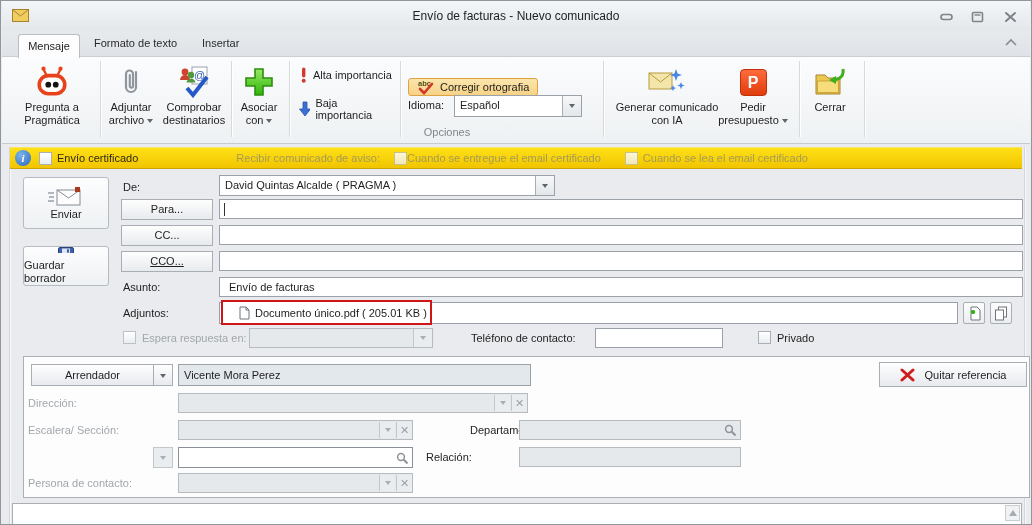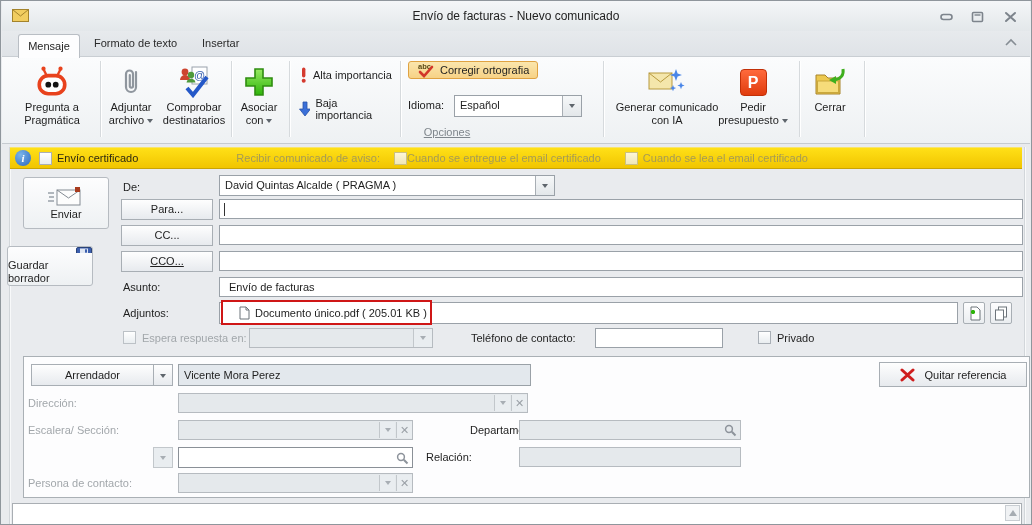--- a/index.html
+++ b/index.html
@@ -20,21 +20,21 @@
     text-align:center;line-height:22px;z-index:3;
   }
   .tab{top:6px;color:#2a2a2a;}
   
   .ribbon{left:1px;top:56px;right:1px;height:87px;background:linear-gradient(#fbfcfd,#eef1f3);border-bottom:1px solid #c6cbd0;}
   .vdiv{top:4px;bottom:6px;width:1px;background:#d6dadd;box-shadow:1px 0 0 #ffffff;}
   .btn3{display:flex;flex-direction:column;align-items:center;justify-content:flex-start;text-align:center;line-height:13px;padding-top:4px;border-radius:3px;cursor:default;}
   .btn3 .ic{height:38px;display:flex;align-items:center;justify-content:center;}
   .sbtn{display:flex;align-items:center;gap:5px;padding:2px 4px;border-radius:2px;}
   .car{display:inline-block;width:0;height:0;border-left:3.5px solid transparent;border-right:3.5px solid transparent;border-top:4px solid #5e656c;vertical-align:middle;margin-left:3px;}
-  .grouplabel{color:#7f868c;text-align:center;text-decoration:underline;}
+  .grouplabel{color:#7f868c;text-align:center;}
   .hl{background:linear-gradient(#fbe6ad,#f7d286);border:1px solid #dfa242;border-radius:3px;display:flex;align-items:center;gap:5px;padding:0 8px;}
   
   .ybar{left:9px;right:9px;top:146px;height:22px;background:linear-gradient(#ffe017,#f1c500);border-top:1px solid #f7e46b;border-bottom:1px solid #c9a405;display:flex;align-items:center;}
   .ytext{color:#a59b55;}
   .ydark{color:#2e2a10;}
   
   .cb{width:13px;height:13px;background:linear-gradient(#ffffff,#e9edf0);border:1px solid #a9afb6;display:inline-block;}
   .field{background:#ffffff;border:1px solid #9aa1a8;}
   .dfield{background:#e5e9ec;border:1px solid #b6bbc0;}
   .push{background:linear-gradient(#fefefe,#e7eaee);border:1px solid #a8aeb4;border-radius:0;text-align:center;}
@@ -149,21 +149,21 @@
     </div>
     <div class="abs sbtn" style="left:293px;top:38px;width:102px;">
       <svg width="12" height="16">
         <polygon points="4,1 8,1 8,8 11.5,8 6,15 0.5,8 4,8" fill="#3a6fd8" stroke="#2a53a8" stroke-width="0.8"></polygon>
       </svg>
       <span>Baja importancia</span>
     </div>
 
     <div class="abs vdiv" style="left:398px;"></div>
 
-    <div class="abs hl" style="left:406px;top:4px;height:18px;">
+    <div class="abs hl" style="left:406px;top:21px;height:18px;">
       <svg width="18" height="16">
         <text x="1" y="7" font-size="7.5" font-weight="bold" fill="#5a4a18" font-family="Liberation Sans,sans-serif">abc</text>
         <path d="M3 10 l4 4 8-9" fill="none" stroke="#d2372a" stroke-width="2.6" stroke-linecap="round"></path>
       </svg>
       <span>Corregir ortografia</span>
     </div>
 
     <div class="abs" style="left:406px;top:42px;">Idioma:</div>
     <div class="abs field" style="left:452px;top:38px;width:128px;height:22px;">
       <div style="padding:3px 0 0 5px;">Español</div>
@@ -232,21 +232,21 @@
       <line x1="1" y1="7" x2="7" y2="7" stroke="#98a0a8" stroke-width="1.5"></line>
       <line x1="2" y1="11" x2="7" y2="11" stroke="#98a0a8" stroke-width="1.5"></line>
       <line x1="1" y1="15" x2="7" y2="15" stroke="#98a0a8" stroke-width="1.5"></line>
       <rect x="10" y="4" width="23" height="15" fill="#fdfdfd" stroke="#848b93"></rect>
       <polyline points="10,4 21.5,12 33,4" fill="none" stroke="#848b93"></polyline>
       <rect x="28" y="1" width="5" height="5" fill="#a83b1e"></rect>
     </svg>
     <span>Enviar</span>
   </div>
 
-  <div class="abs bigbtn" style="left:6px;top:245px;width:86px;height:40px;flex-direction:column;gap:6px;align-items:flex-end;">
+  <div class="abs bigbtn" style="left:22px;top:245px;width:86px;height:40px;flex-direction:column;gap:6px;">
     <svg width="16" height="16">
       <rect x="0.5" y="0.5" width="15" height="15" rx="1.5" fill="#3c5fae" stroke="#2a4379"></rect>
       <rect x="4" y="1.5" width="8" height="5" fill="#dfe6f2"></rect>
       <rect x="9" y="2.3" width="2" height="3.4" fill="#3c5fae"></rect>
       <rect x="3.5" y="9" width="9" height="6.5" fill="#ffffff"></rect>
     </svg>
     <span style="text-align:left;line-height:13px;">Guardar borrador</span>
   </div>
 
   <div class="abs" style="left:122px;top:180px;">De:</div>

